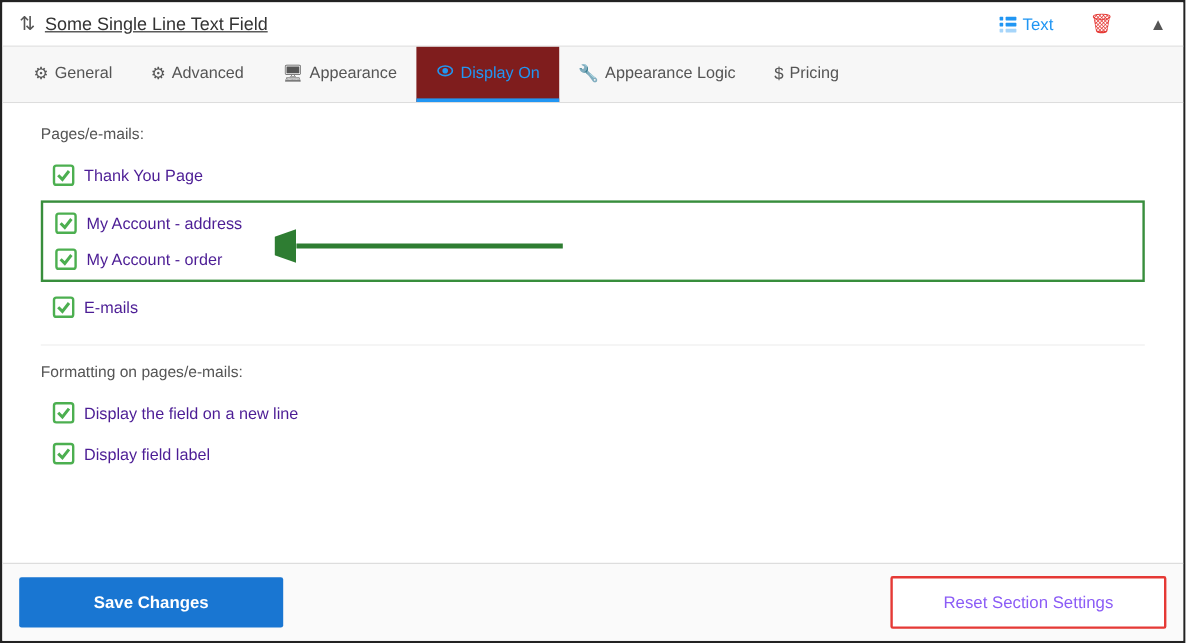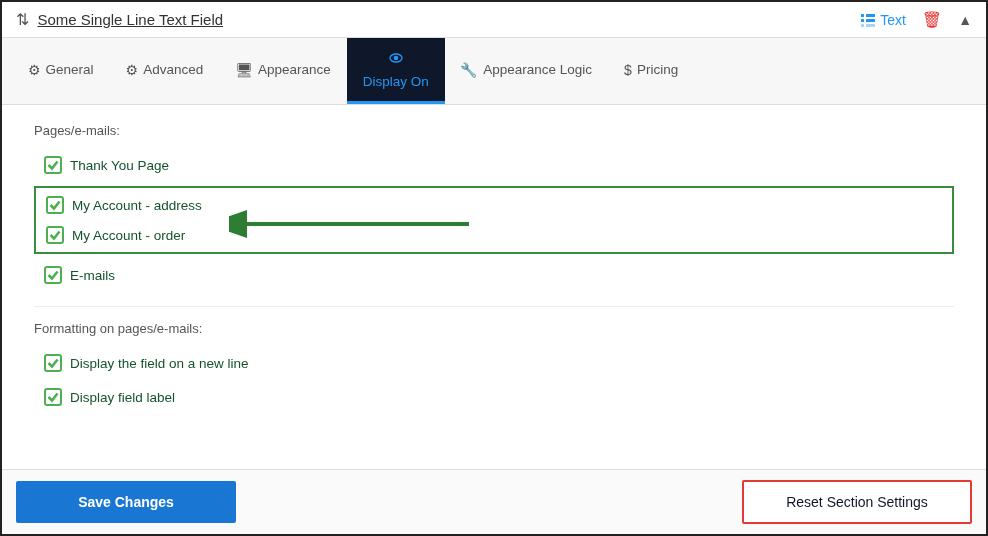--- a/index.html
+++ b/index.html
@@ -36,21 +36,21 @@
     }
     .header-title {
       font-size: 15px;
       font-weight: 500;
       color: #333;
       text-decoration: underline;
     }
     .header-right {
       display: flex;
       align-items: center;
-      gap: 16px;
+      gap: 30px;
       text-align: center;
     }
     .header-text-label {
       color: #2196F3;
       font-size: 14px;
       display: flex;
       align-items: center;
       gap: 4px;
     }
     .header-trash {
@@ -78,22 +78,21 @@
       padding: 12px 16px;
       cursor: pointer;
       color: #555;
       font-size: 13.5px;
       border-bottom: 3px solid transparent;
       white-space: nowrap;
     }
     .tab.active {
       color: #2196F3;
       border-bottom: 3px solid #2196F3;
-      background: #0f172a;
-      flex-direction: column;
+      background: #7f1d1d;
     }
     .tab-icon {
       font-size: 14px;
     }
     
     .content {
       flex: 1;
       padding: 18px 32px;
       background: #fff;
     }
@@ -101,21 +100,21 @@
       font-size: 13px;
       color: #555;
       margin-bottom: 10px;
     }
     .checkbox-item {
       display: flex;
       align-items: center;
       gap: 8px;
       padding: 8px 10px;
       font-size: 13.5px;
-      color: #14532d;
+      color: #4c1d95;
     }
     .checkbox-item .check {
       width: 18px;
       height: 18px;
       border: 2px solid #4CAF50;
       border-radius: 3px;
       display: flex;
       align-items: center;
       justify-content: center;
       background: #fff;
@@ -150,21 +149,21 @@
       border: none;
       padding: 13px 40px;
       font-size: 14px;
       font-weight: 600;
       cursor: pointer;
       border-radius: 2px;
       min-width: 220px;
     }
     .btn-reset {
       background: #fff;
-      color: #0f172a;
+      color: #8b5cf6;
       border: 2px solid #e53935;
       padding: 12px 38px;
       font-size: 14px;
       cursor: pointer;
       border-radius: 2px;
       min-width: 230px;
     }
     .formatting-section {
       margin-top: 14px;
     }

